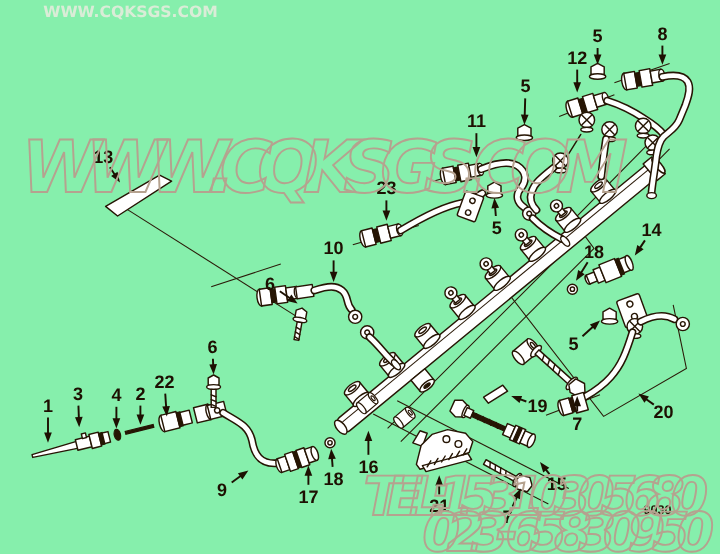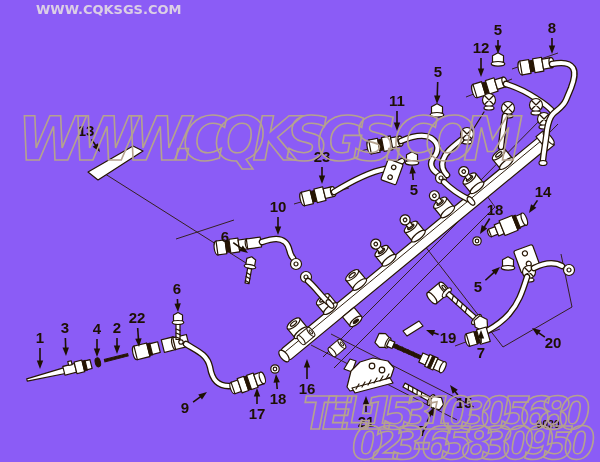--- a/index.html
+++ b/index.html
@@ -1,16 +1,16 @@
 <!DOCTYPE html>
 <html><head>
 <meta charset="utf-8">
 <style>
   html,body{margin:0;padding:0;background:#fff;}
-  .stage{position:relative;width:600px;height:462px;background:#8b5cf6;overflow:hidden;
+  .stage{position:relative;width:600px;height:462px;background:#86efac;overflow:hidden;
          font-family:"Liberation Sans","DejaVu Sans",sans-serif;}
   svg{display:block}
   svg .shp{stroke:#261504;stroke-width:1.2;fill:#ffffff;stroke-linejoin:round;}
   svg .ln{stroke:#261504;stroke-width:1.2;fill:none;stroke-linecap:round;}
   svg .dk{stroke:#261504;stroke-width:1;fill:#261504;}
   svg .thin{stroke:#2b1a08;stroke-width:.9;fill:none;}
   svg .tube-o{stroke:#261504;stroke-width:6.6;fill:none;stroke-linecap:round;}
   svg .tube-i{stroke:#ffffff;stroke-width:4;fill:none;stroke-linecap:round;}
   svg .wm{fill:none;stroke:#b5a28f;stroke-width:1.6;font-weight:bold;font-style:italic;
           font-family:"DejaVu Sans","Liberation Sans",sans-serif;}

